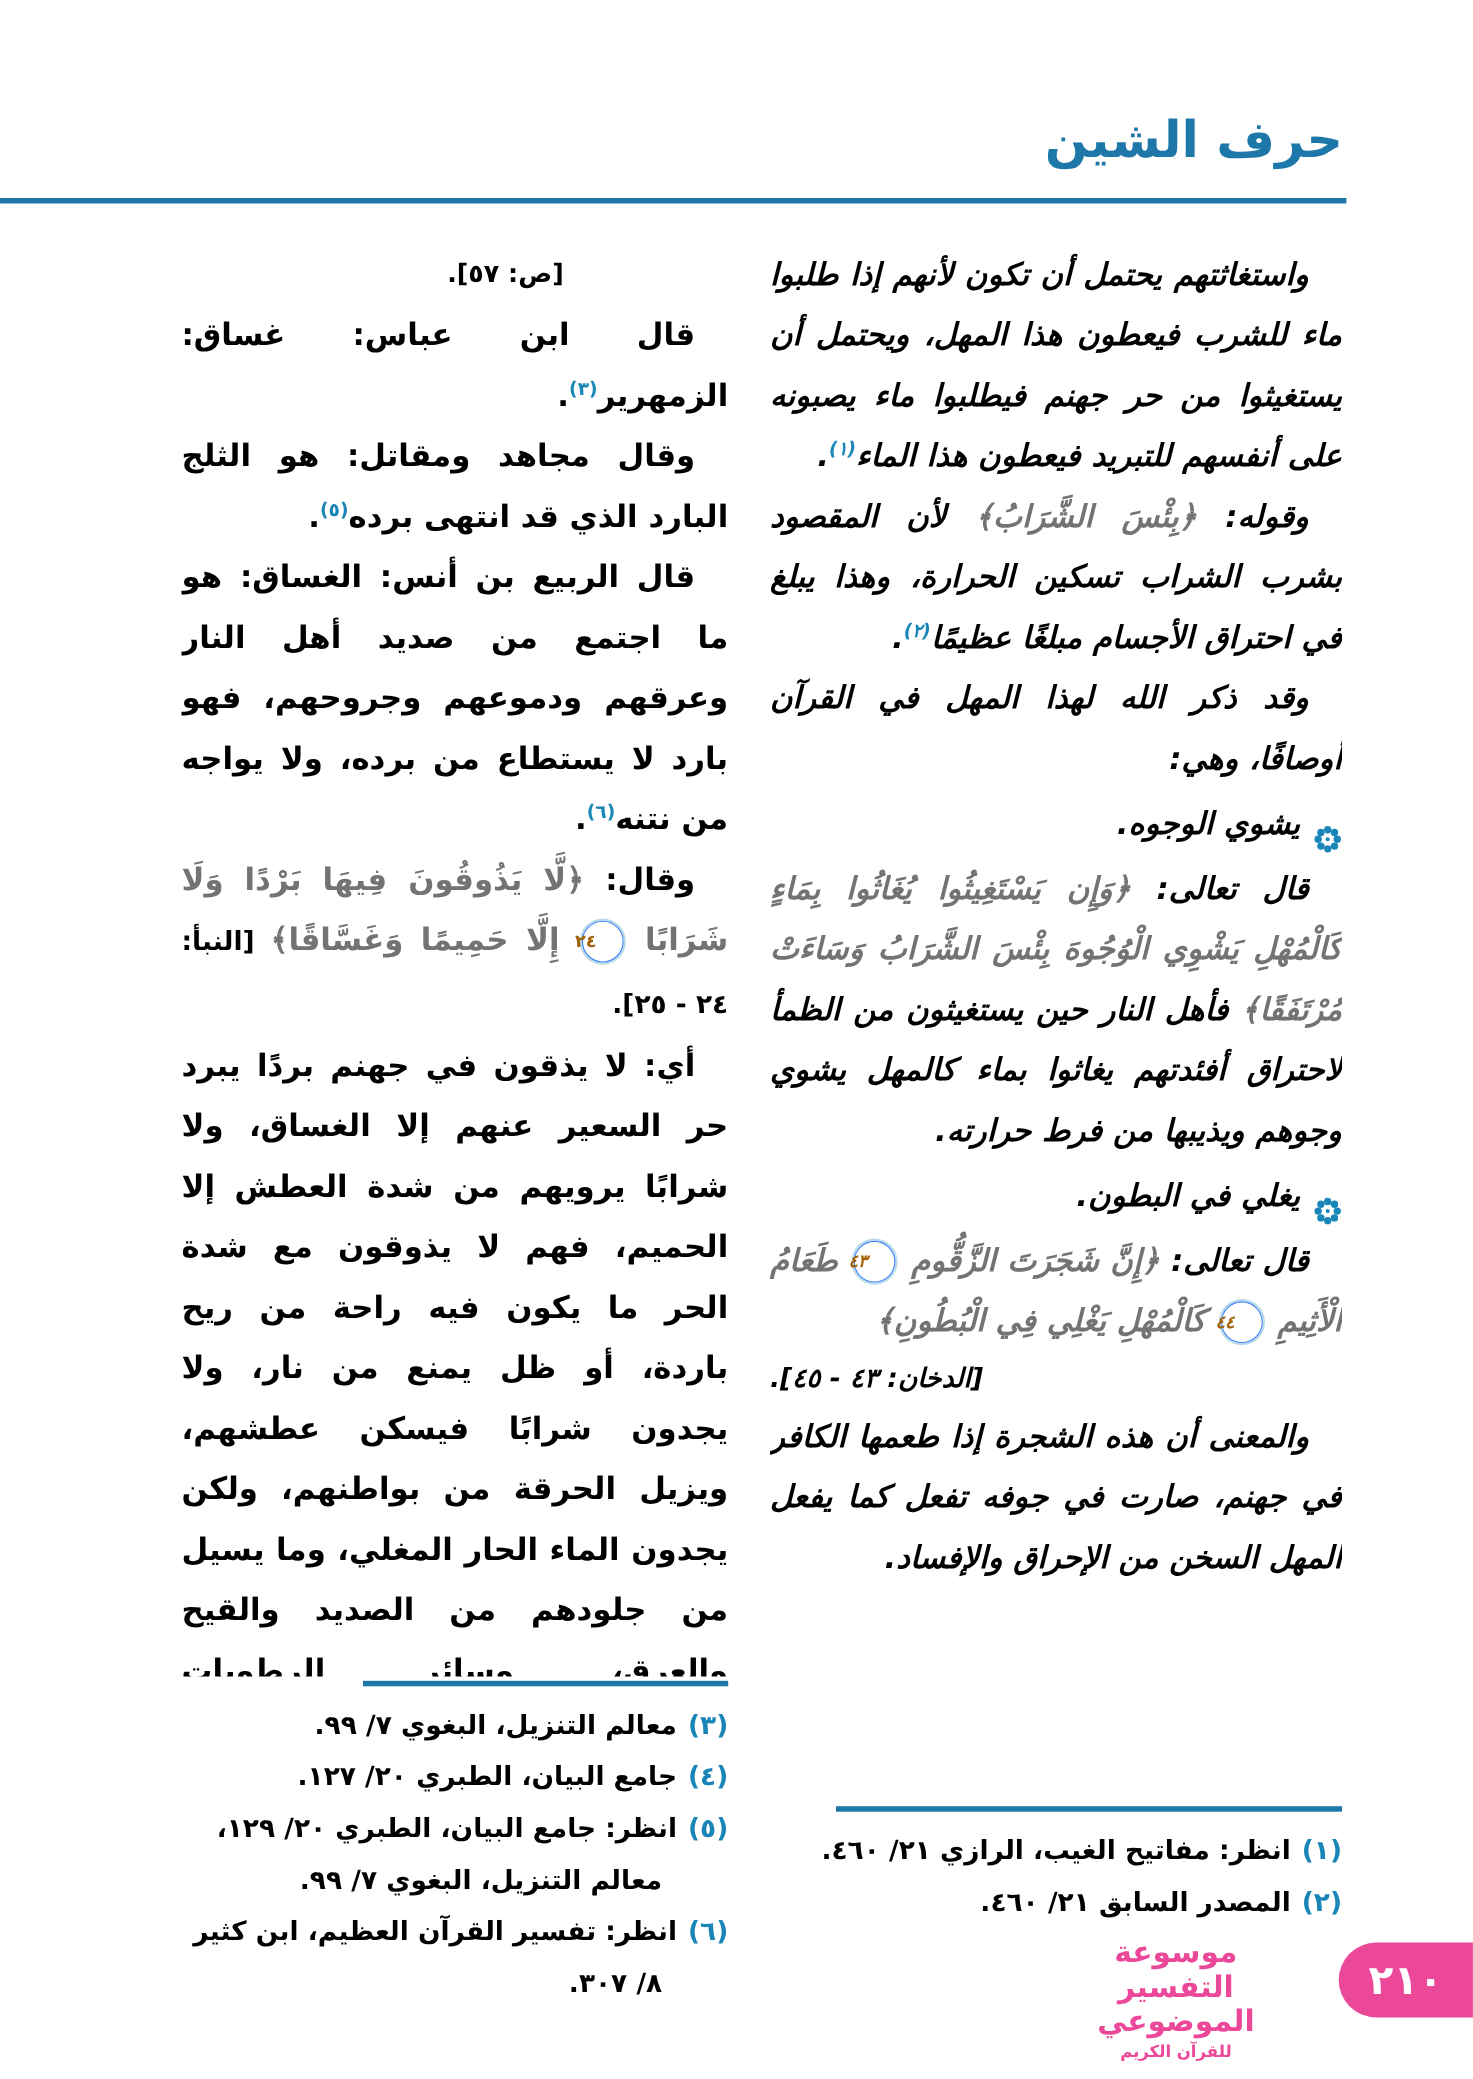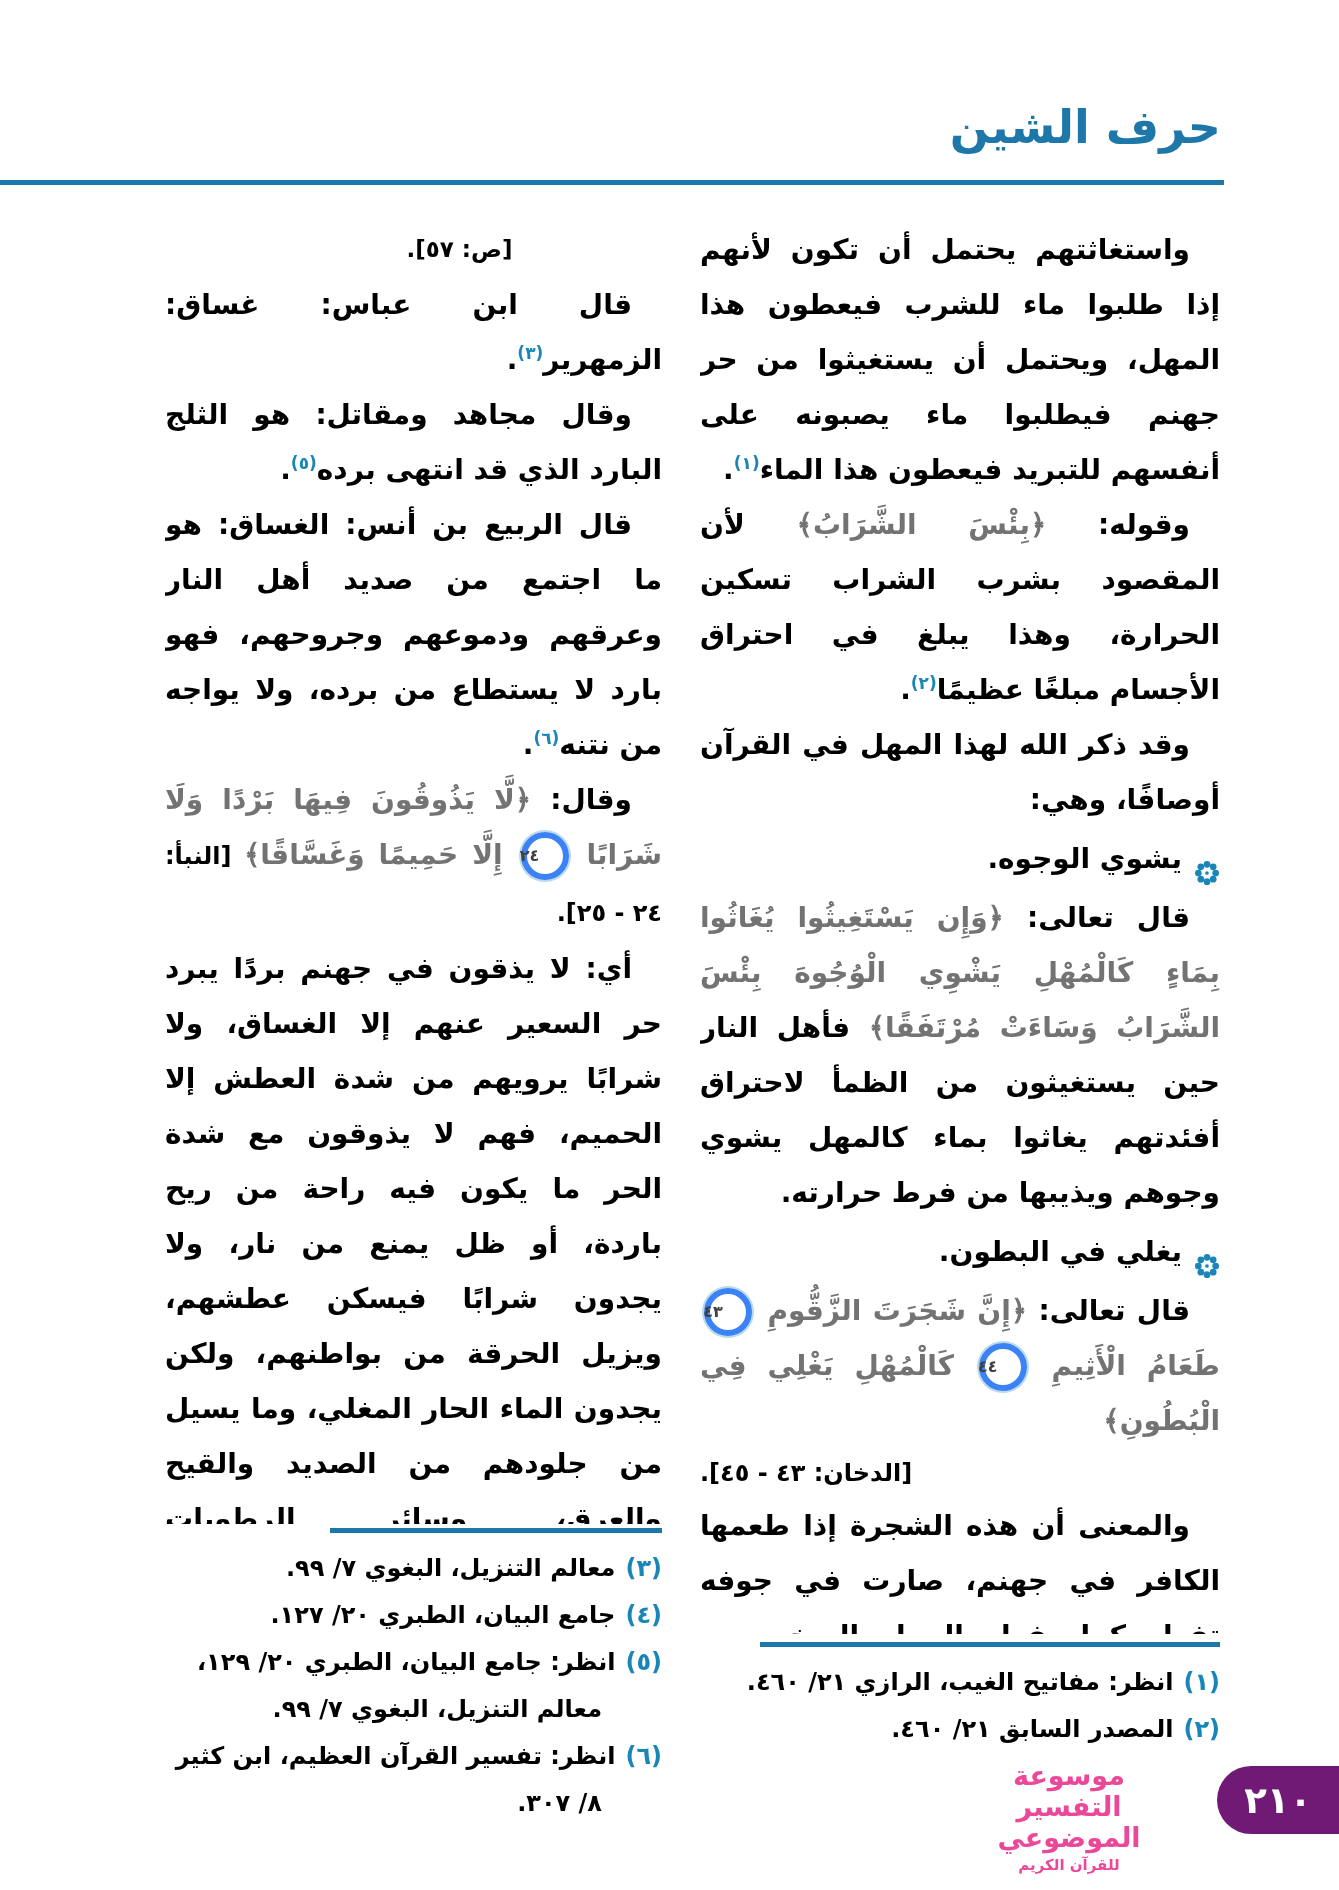--- a/index.html
+++ b/index.html
@@ -17,55 +17,55 @@
   .header-rule{
     position:absolute;top:180px;left:0;width:1224px;height:5px;
     background:#1d77a9;
   }
   
   .col{
     position:absolute;top:222px;
     font-size:28px;font-weight:bold;color:#000;
     line-height:55px;text-align:justify;overflow:hidden;
   }
-  .col-right{right:119px;width:520px;height:1412px;}
+  .col-right{right:119px;width:520px;height:1412px;font-style:italic;}
   .col-left{left:165px;width:497px;height:1302px;}
   .col p{margin:0;text-indent:30px;}
   .col p.no-indent{text-indent:0;}
   .sura-line{text-align:left;font-size:24px;line-height:50px;}
   .sad-cite{text-indent:0;text-align:center;padding-left:92px;font-size:23px;}
   .verse{color:#737373;}
   .fnref{color:#1a86b8;font-size:17px;vertical-align:super;line-height:0;font-weight:bold;}
   .bullet-head{margin:4px 0;display:flex;align-items:flex-end;gap:12px;text-indent:0;}
   .rosette{flex:0 0 auto;}
   .ayah-num{
     display:inline-flex;align-items:center;justify-content:center;
-    width:36px;height:36px;border:6px solid #3b82f6;border-radius:50%;
+    width:36px;height:36px;border:1px solid #3b82f6;border-radius:50%;
     box-shadow:0 0 0 2px rgba(26,134,184,.30);
-    color:#404040;font-size:16px;line-height:1;vertical-align:middle;margin:0 4px;
+    color:#a16207;font-size:16px;line-height:1;vertical-align:middle;margin:0 4px;
   }
   
   .fn-block{position:absolute;font-size:24px;font-weight:bold;color:#000;line-height:47px;}
   .fn-block-right{top:1642px;right:119px;width:500px;}
   .fn-block-left{top:1528px;left:165px;width:497px;}
   .fn-sep{height:5px;background:#1d77a9;margin-bottom:12px;}
   .fn-sep-right{width:460px;}
   .fn-sep-left{width:332px;}
   .fn{margin:0;padding-right:60px;text-indent:-60px;text-align:right;}
   .fn .fn-num{color:#1a86b8;padding-left:10px;}
   
   .footer-logo{
     position:absolute;top:1760px;right:160px;width:220px;
     color:#ec4899;text-align:center;line-height:1.15;
   }
   .footer-logo .l1{font-size:27px;font-weight:bold;}
   .footer-logo .l2{font-size:15px;font-weight:bold;margin-top:4px;}
   .page-badge{
     position:absolute;top:1766px;right:0;width:122px;height:68px;
-    background:#701a75;border-radius:36px 0 0 36px;
+    background:#ec4899;border-radius:36px 0 0 36px;
     display:flex;align-items:center;justify-content:center;
     color:#ffffff;font-size:37px;font-weight:bold;
   }
 </style>
 </head>
 <body>
 
 <div class="chapter-title">حرف الشين</div>
 <div class="header-rule"></div>
 

